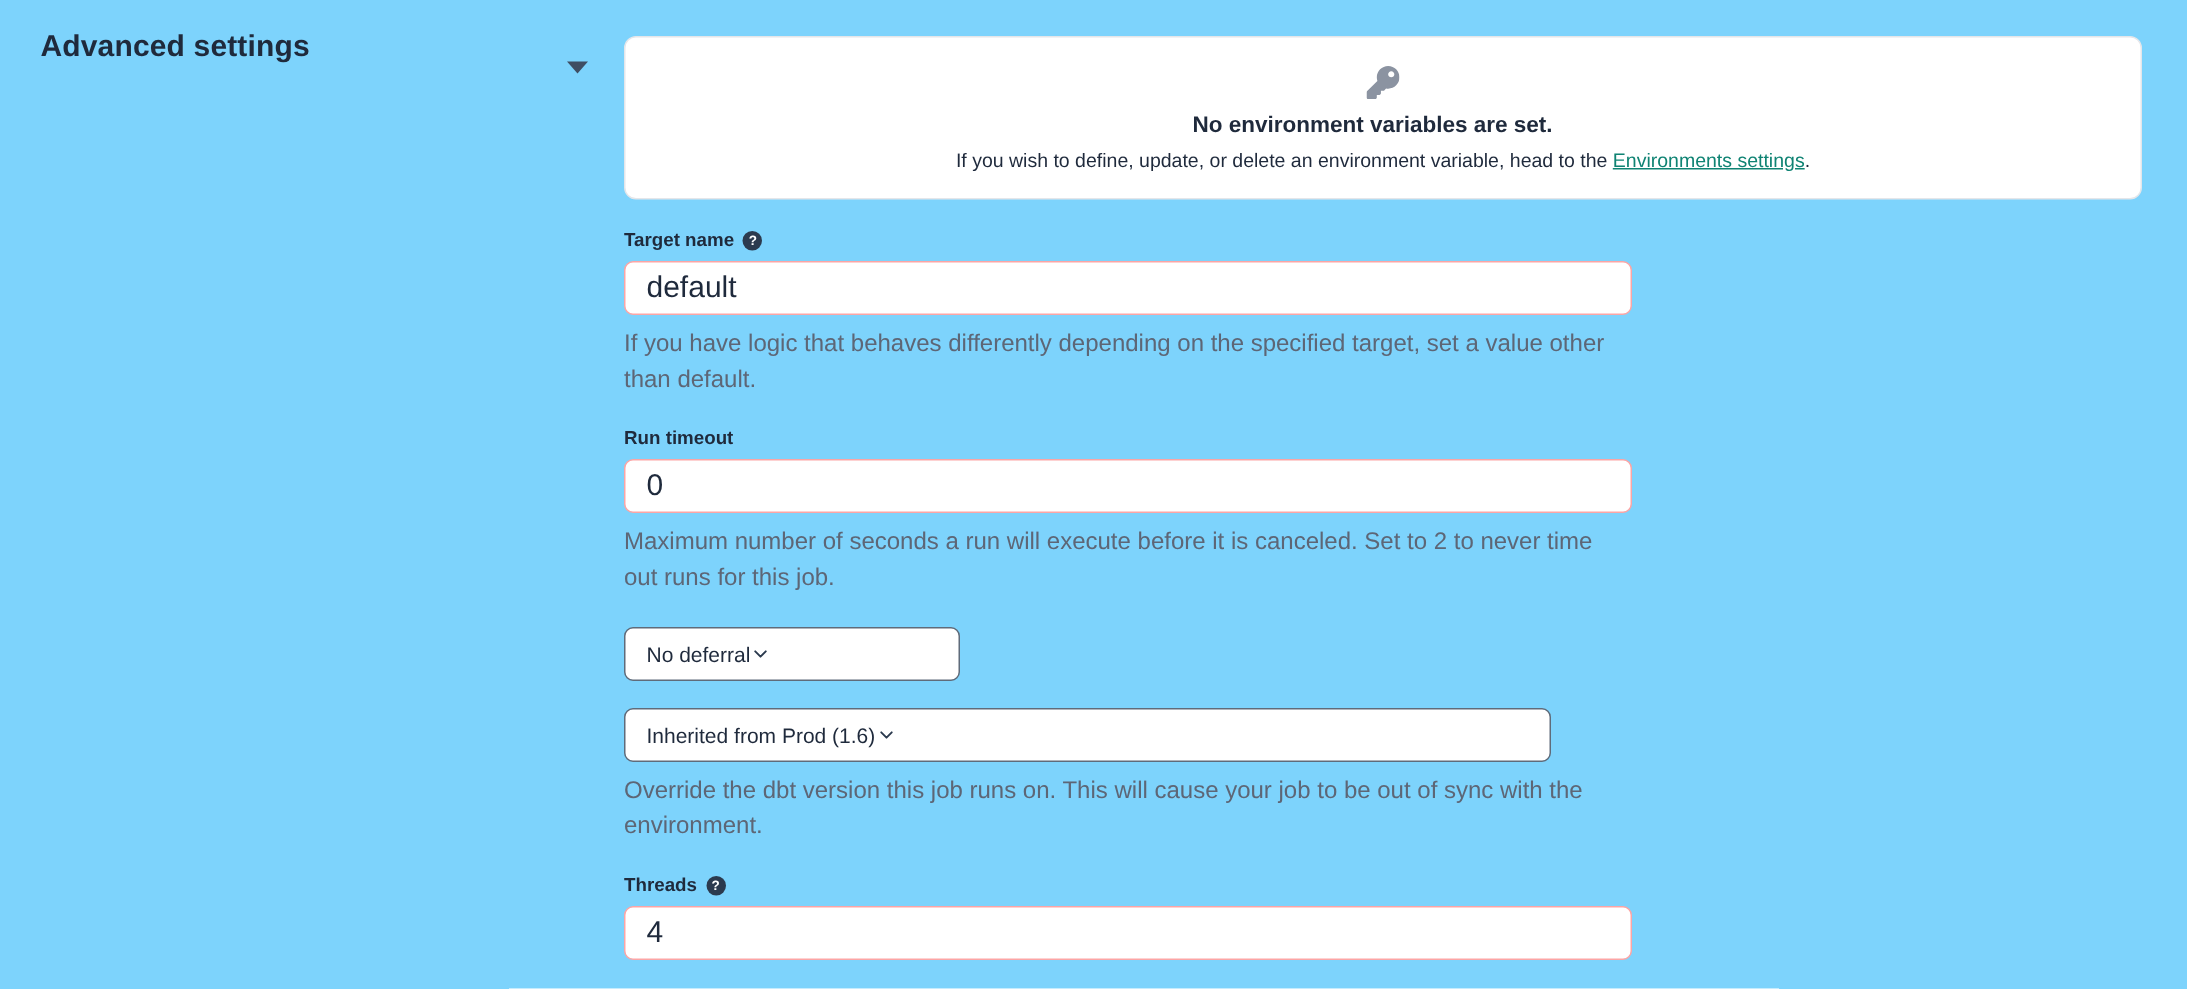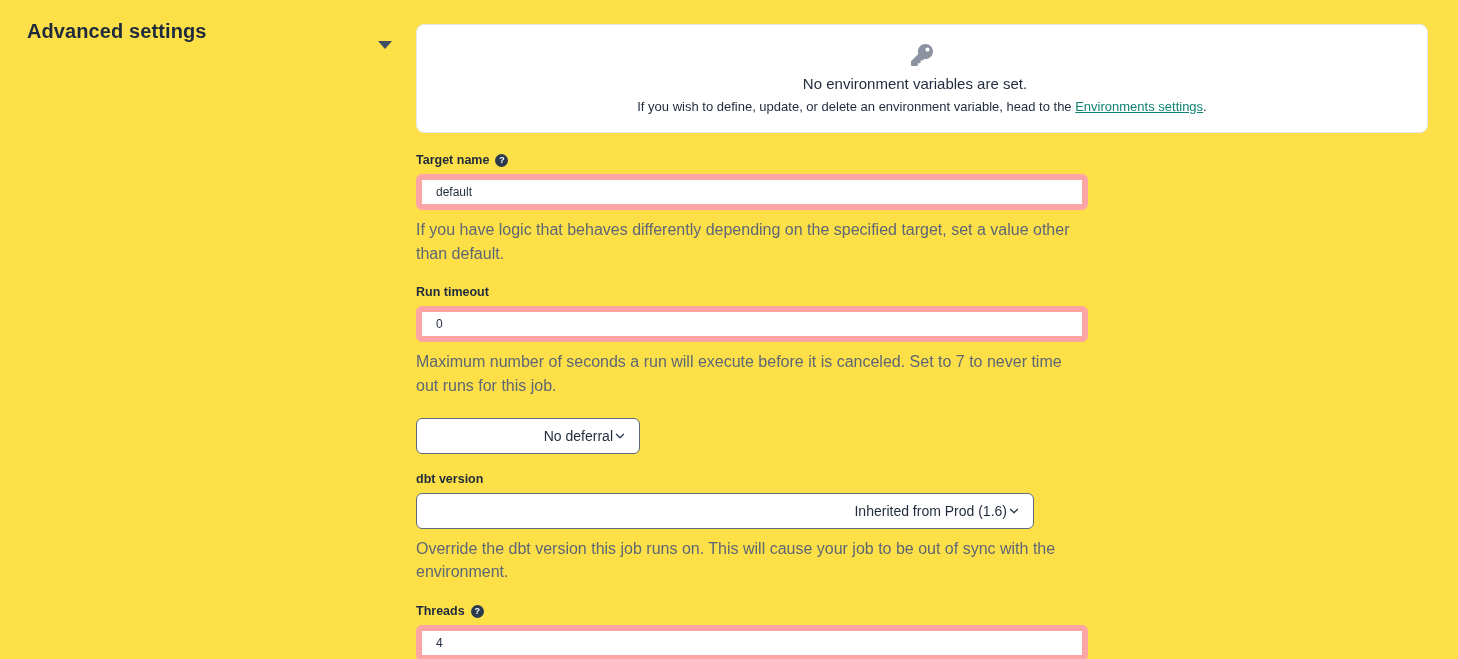--- a/index.html
+++ b/index.html
@@ -2,21 +2,21 @@
 <html><head>
 <meta charset="utf-8">
 <style>
   * { box-sizing: border-box; }
   html, body { margin: 0; padding: 0; background: #ffffff; }
   body {
     font-family: "Liberation Sans", sans-serif;
     color: #1f2a3c;
     -webkit-font-smoothing: antialiased;
   }
-  .page { position: relative; width: 1458px; height: 659px; background: #fde047; overflow: hidden; }
+  .page { position: relative; width: 1458px; height: 659px; background: #7dd3fc; overflow: hidden; }
 
   
   .left-head { position: absolute; left: 27px; top: 20px; width: 330px; }
   .page-title { font-size: 20px; font-weight: 700; margin: 0 0 9px 0; color: #1f2a3c; letter-spacing: 0.1px; }
   .page-subtitle { font-size: 13.5px; margin: 0; color: #2b3647; }
 
   .collapse-caret {
     position: absolute; left: 378px; top: 41px;
     width: 0; height: 0; cursor: pointer;
     border-left: 7px solid transparent;
@@ -27,50 +27,50 @@
   
   .content { position: absolute; left: 416px; top: 24px; width: 1012px; }
 
   .env-box {
     width: 1012px; height: 109px;
     border: 1px solid #e4e6ea; border-radius: 8px;
     display: flex; flex-direction: column; align-items: center; justify-content: center;
     text-align: center; margin-bottom: 20px; background: #fff;
   }
   .env-box .key-icon { display: block; margin-bottom: 5px; }
-  .env-title { font-size: 15px; font-weight: 400; color: #1f2a3c; margin: 4px 14px 7px 0; }
+  .env-title { font-size: 15px; font-weight: 700; color: #1f2a3c; margin: 4px 14px 7px 0; }
   .env-msg { font-size: 13px; color: #1f2a3c; }
   .env-msg a { color: #0f8373; text-decoration: underline; cursor: pointer; }
 
   .field { width: 672px; margin-bottom: 20px; }
   .field-label {
     display: flex; align-items: center; gap: 6px;
     font-size: 12.5px; font-weight: 700; color: #1f2a3c; margin-bottom: 7px;
   }
   .help-icon {
     width: 13px; height: 13px; border-radius: 50%;
     background: #2b3a4e; color: #ffffff;
     font-size: 9px; font-weight: 700; line-height: 1;
     display: inline-flex; align-items: center; justify-content: center;
     cursor: pointer; user-select: none;
   }
   .text-input {
     width: 672px; height: 36px;
-    border: 6px solid #fca5a5; border-radius: 6px;
-    padding: 0 14px; font-size: 12px; color: #1f2a3c;
+    border: 1px solid #fca5a5; border-radius: 6px;
+    padding: 0 14px; font-size: 20px; color: #1f2a3c;
     font-family: "Liberation Sans", sans-serif; background: #fff; outline: none;
   }
   .helper {
     font-size: 16px; color: #5d6676; line-height: 1.48;
     margin: 8px 0 0 0; max-width: 672px;
   }
   .select {
     height: 36px; background: #fff;
     border: 1px solid #5f6b7a; border-radius: 6px;
-    display: flex; align-items: center; justify-content: flex-end;
+    display: flex; align-items: center; justify-content: flex-start;
     padding: 0 12px 0 14px; font-size: 14px; color: #1f2a3c; cursor: pointer;
   }
   .select-narrow { width: 224px; }
   .select-full { width: 618px; }
   .chevron { flex: 0 0 auto; }
   .mb18 { margin-bottom: 18px; }
 </style>
 </head>
 <body>
 
@@ -99,36 +99,33 @@
       </div>
       <input class="text-input" type="text" value="default" style="">
       <p class="helper">If you have logic that behaves differently depending on the specified target, set a value other than default.</p>
     </div>
 
     <div class="field">
       <div class="field-label">
         <span>Run timeout</span>
       </div>
       <input class="text-input" type="text" value="0" style="">
-      <p class="helper">Maximum number of seconds a run will execute before it is canceled. Set to 7 to never time out runs for this job.</p>
+      <p class="helper">Maximum number of seconds a run will execute before it is canceled. Set to 2 to never time out runs for this job.</p>
     </div>
 
     <div class="field mb18">
       <div class="select select-narrow">
         <span>No deferral</span>
         <svg class="chevron" width="14" height="14" viewBox="0 0 24 24" fill="none" aria-hidden="true">
           <path d="M6 9l6 6 6-6" stroke="#2b3a4e" stroke-width="2.2" stroke-linecap="round" stroke-linejoin="round"></path>
         </svg>
       </div>
     </div>
 
     <div class="field">
-      <div class="field-label">
-        <span>dbt version</span>
-      </div>
       <div class="select select-full">
         <span>Inherited from Prod (1.6)</span>
         <svg class="chevron" width="14" height="14" viewBox="0 0 24 24" fill="none" aria-hidden="true">
           <path d="M6 9l6 6 6-6" stroke="#2b3a4e" stroke-width="2.2" stroke-linecap="round" stroke-linejoin="round"></path>
         </svg>
       </div>
       <p class="helper">Override the dbt version this job runs on. This will cause your job to be out of sync with the environment.</p>
     </div>
 
     <div class="field">

